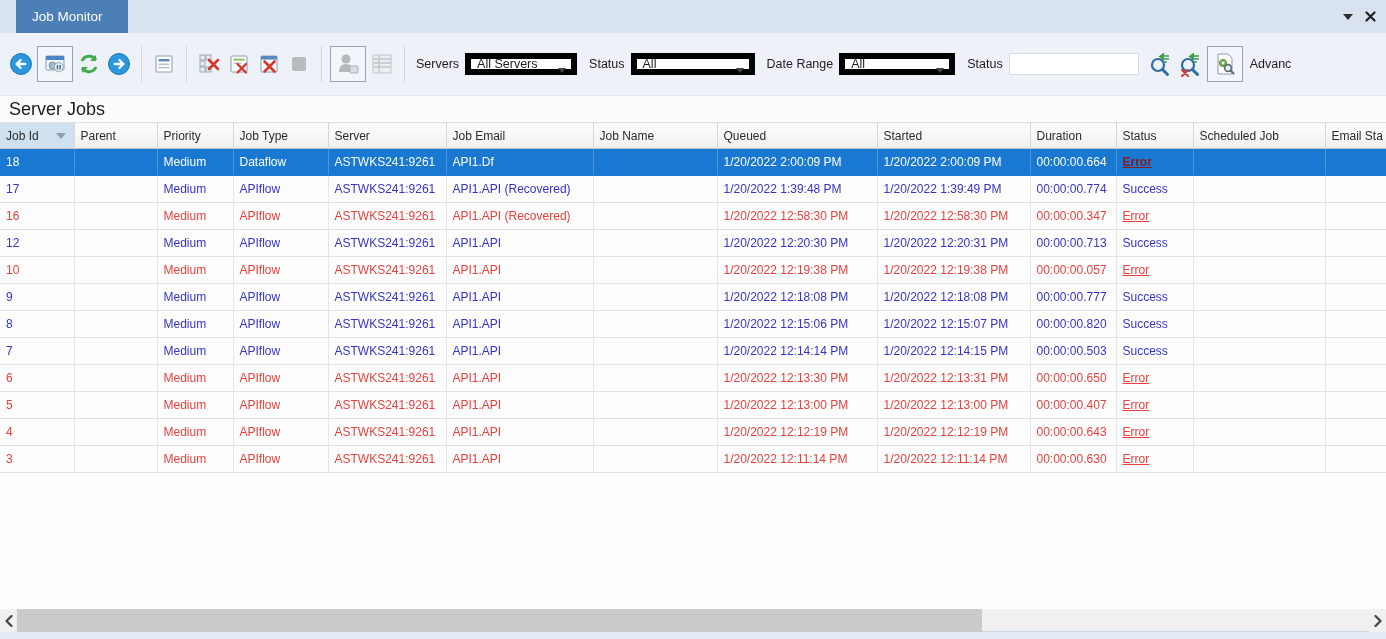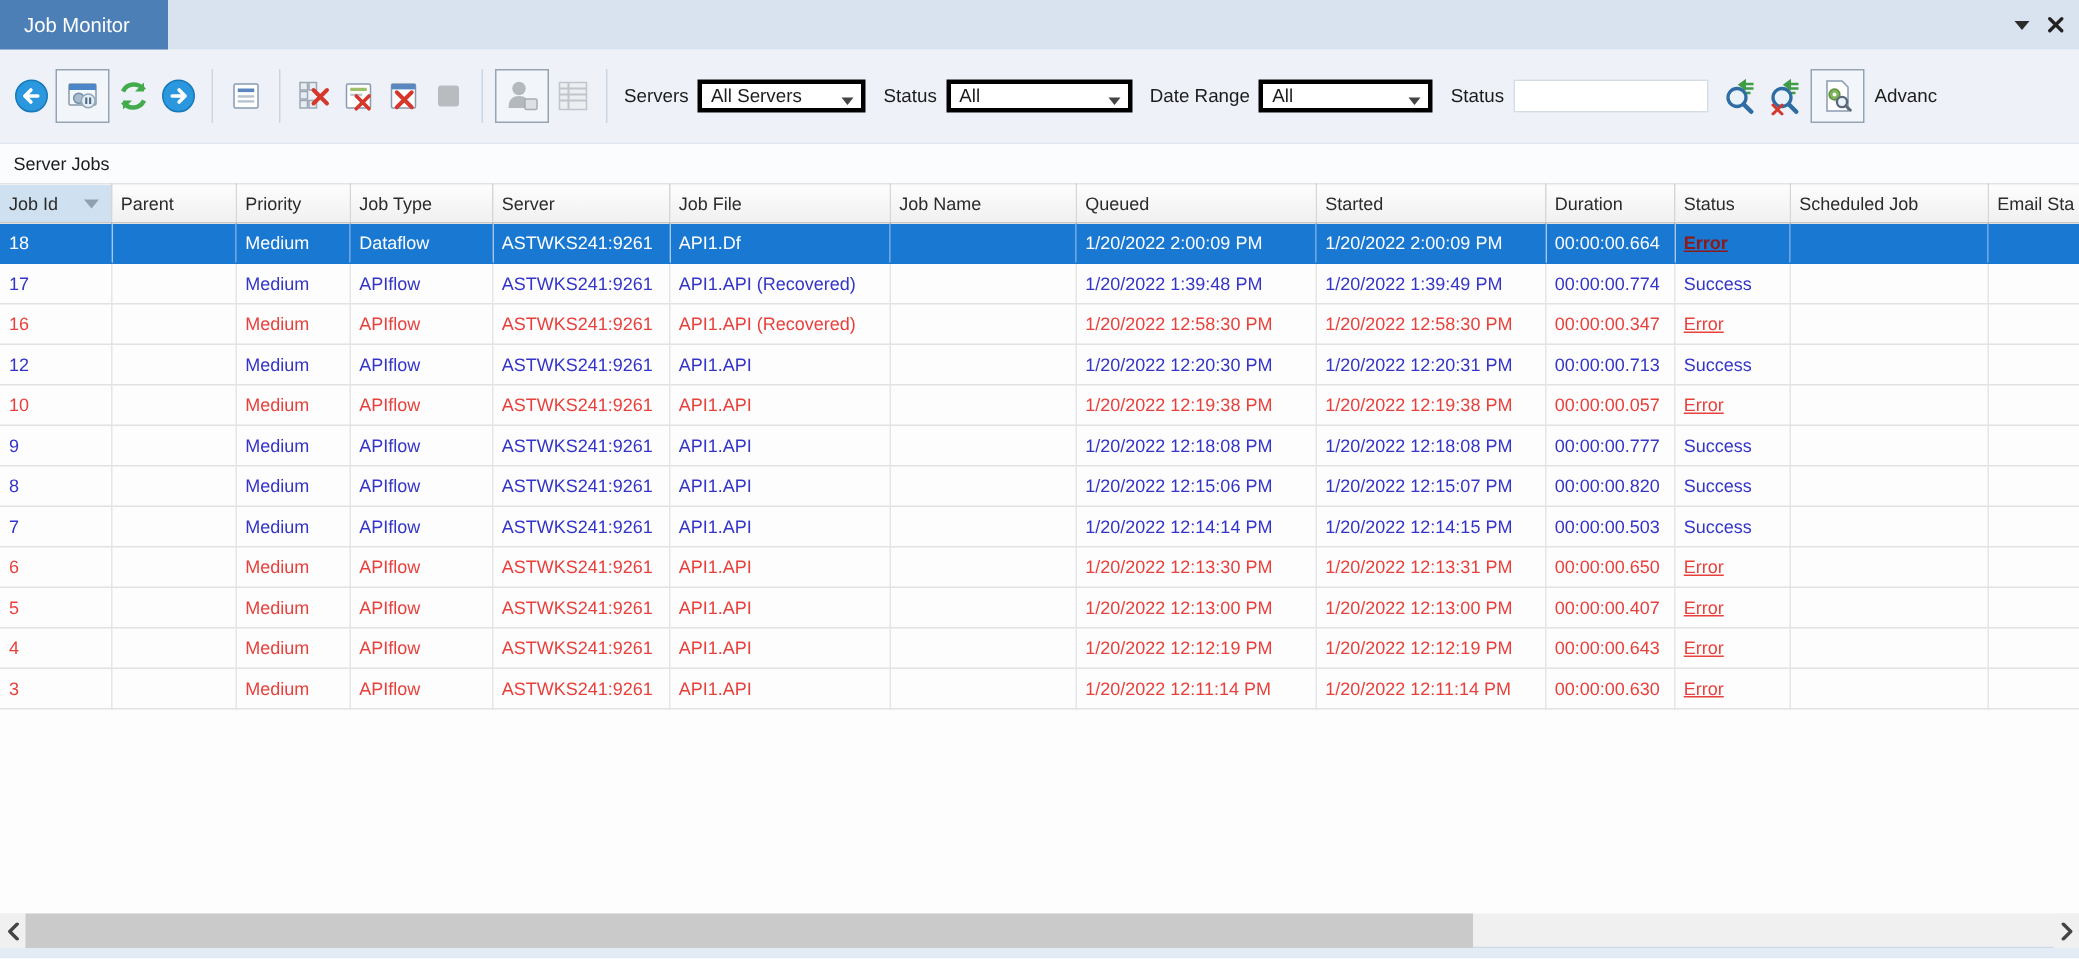--- a/index.html
+++ b/index.html
@@ -1,37 +1,37 @@
 <!DOCTYPE html>
 <html><head>
 <meta charset="utf-8">
 <style>
   * { margin:0; padding:0; box-sizing:border-box; }
   html,body { width:1386px; height:639px; overflow:hidden; }
   body { font-family:"Liberation Sans","DejaVu Sans",sans-serif; background:#fff; }
   .app { width:1386px; height:639px; display:flex; flex-direction:column; background:#fdfdfe; }
 
   
-  .tabstrip { height:33px; background:#d9e3ef; display:flex; align-items:stretch; flex:0 0 auto; position:relative; }
+  .tabstrip { height:33px; background:#d9e3ef; display:flex; align-items:stretch; flex:0 0 auto; position:relative;padding-left:16px; }
   .tab { background:#4d7fb7; color:#fff; font-size:13.5px; display:flex; align-items:center; padding:0 16px; min-width:112px; cursor:default; }
   .tabstrip-controls { position:absolute; right:10px; top:0; height:33px; display:flex; align-items:center; gap:12px; }
   .tri-down { width:0; height:0; border-left:5px solid transparent; border-right:5px solid transparent; border-top:6px solid #2b2b2b; }
 
   
   .toolbar { height:63px; background:#eef2f8; border-bottom:1px solid #e2e8f1; display:flex; align-items:center; padding:0 6px; flex:0 0 auto; white-space:nowrap; overflow:hidden; }
   .tb-btn { width:28px; height:30px; display:flex; align-items:center; justify-content:center; margin:0 1px; border:1px solid transparent; flex:0 0 auto; }
   .tb-btn.boxed { border:1px solid #95a3b3; background:#f2f6fb; width:36px; height:36px; }
   .tb-sep { width:1px; height:36px; background:#ccd6e2; margin:0 7px; flex:0 0 auto; }
   .tb-label { font-size:12.5px; color:#1c1c1c; margin:0 6px 0 4px; }
-  .combo { height:22px; background:#fff; border:3px solid #000000; display:flex; align-items:center; position:relative; padding-left:6px; font-size:12.5px; color:#1c1c1c; flex:0 0 auto; }
+  .combo { height:22px; background:#fff; border:6px solid #000000; display:flex; align-items:center; position:relative; padding-left:6px; font-size:12.5px; color:#1c1c1c; flex:0 0 auto; }
   .combo .arrow { position:absolute; right:5px; top:9px; width:0; height:0; border-left:4px solid transparent; border-right:4px solid transparent; border-top:5px solid #444; }
   .search-input { height:22px; width:130px; border:1px solid #d4dce6; background:#fff; font-size:12.5px; padding:0 5px; outline:none; flex:0 0 auto; }
 
   
-  .section-title { height:26px; display:flex; align-items:center; padding-left:9px; font-size:12px; color:#1c1c1c; background:#fbfcfe; flex:0 0 auto; }
+  .section-title { height:26px; display:flex; align-items:center; padding-left:9px; font-size:18px; color:#1c1c1c; background:#fbfcfe; flex:0 0 auto; }
 
   
   .grid-wrap { flex:1 1 auto; background:#fdfdfe; overflow:hidden; }
   table.jobs { border-collapse:collapse; table-layout:fixed; width:1386px; font-size:12px;padding-left:40px; }
   table.jobs th { height:26px; font-weight:normal; text-align:left; padding:0 6px; color:#2b2b2b;
       background:linear-gradient(#fdfdfd,#f0f0f0); border-right:1px solid #d6d6d6; border-bottom:1px solid #c6c6c6; border-top:1px solid #e4e4e4;
       white-space:nowrap; overflow:hidden; position:relative; }
   table.jobs th.sorted { background:#cfe0f1; }
   .sort-desc { position:absolute; right:8px; top:10px; width:0; height:0; border-left:5px solid transparent; border-right:5px solid transparent; border-top:6px solid #90a0b0; }
   table.jobs td { height:27px; padding:0 6px; border-right:1px solid #e6e6e6; border-bottom:1px solid #e2e2e2; white-space:nowrap; overflow:hidden; }
@@ -243,21 +243,21 @@
       <thead>
         <tr>
           <th class="sorted">
             <span>Job Id</span>
             <span class="sort-desc"></span>
           </th>
           <th><span>Parent</span></th>
           <th><span>Priority</span></th>
           <th><span>Job Type</span></th>
           <th><span>Server</span></th>
-          <th><span>Job File</span></th>
+          <th><span>Job Email</span></th>
           <th><span>Job Name</span></th>
           <th><span>Queued</span></th>
           <th><span>Started</span></th>
           <th><span>Duration</span></th>
           <th><span>Status</span></th>
           <th><span>Scheduled Job</span></th>
           <th><span>Email Sta</span></th>
         </tr>
       </thead>
       <tbody id="jobs-tbody">

